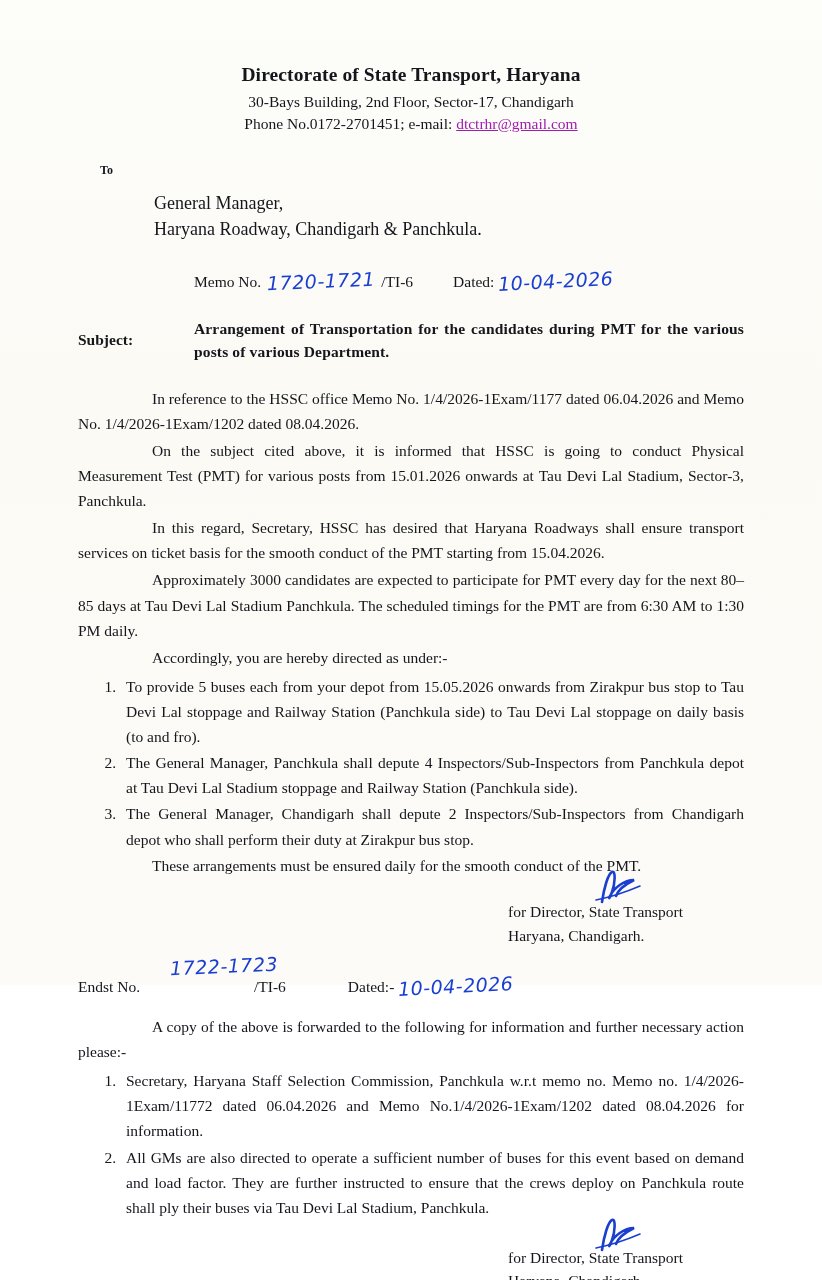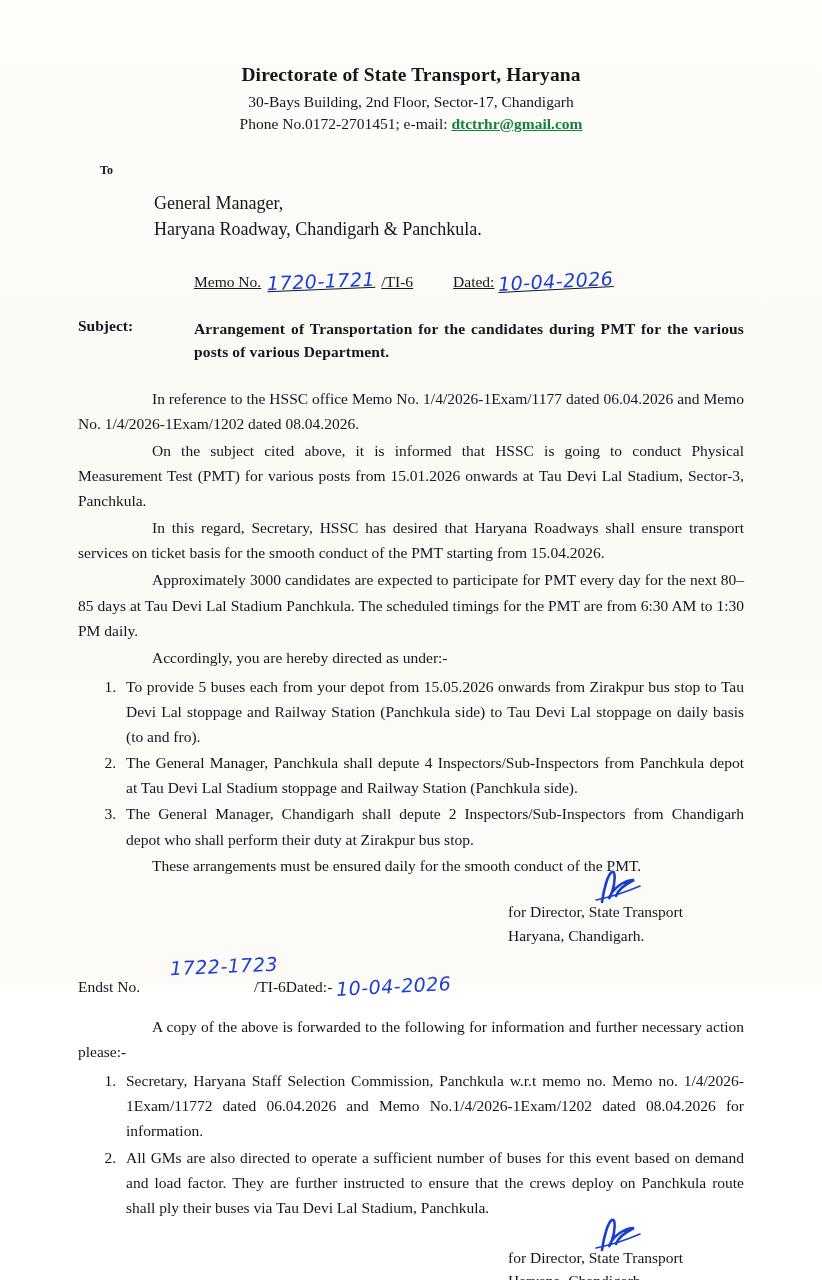--- a/index.html
+++ b/index.html
@@ -41,43 +41,41 @@
     letter-spacing: 0.1px;
     margin: 0 0 5px 0;
   }
   .org-line {
     font-size: 15.5px;
     line-height: 1.42;
     margin: 0;
   }
   .email-link {
     text-decoration: underline;
-    color: #15803d;
-    font-weight: bold;
+    color: #a21caf;
   }
 
   
   .to-block { margin-top: 28px; }
   .to-label { font-size: 12px; margin-left: 22px; font-weight: bold; }
   .addressee {
     margin-top: 12px;
     margin-left: 76px;
     font-size: 18px;
     line-height: 1.45;
   }
 
   
   .memo-row {
     margin-top: 30px;
     margin-left: 116px;
     display: flex;
     align-items: flex-end;
     gap: 0;
     font-size: 15.5px;
-    text-decoration: underline;
   }
   .memo-label { white-space: nowrap; }
   .hw {
     font-family: "DejaVu Sans", sans-serif;
     color: #1a3fd0;
     font-size: 19px;
     font-style: italic;
     letter-spacing: 0.5px;
     transform: rotate(-2.5deg);
     display: inline-block;
@@ -97,20 +95,21 @@
     padding: 0 4px;
     line-height: 1;
   }
 
   
   .subject-row {
     margin-top: 26px;
     display: flex;
     font-size: 15.5px;
     font-weight: bold;
+    align-items: center;
   }
   .subject-label { width: 116px; flex: 0 0 116px; }
   .subject-text {
     flex: 1;
     text-align: justify;
     line-height: 1.5;
     letter-spacing: 0.15px;
   }
 
   
@@ -165,21 +164,21 @@
     font-size: 15.5px;
     position: relative;
   }
   .endst-label { width: 92px; flex: 0 0 92px; }
   .endst-hw {
     position: absolute;
     left: 86px;
     top: -20px;
   }
   .endst-suffix { margin-left: 84px; }
-  .endst-dated { }
+  .endst-dated { margin-left: 62px; }
 
   .copy-block { margin-top: 18px; font-size: 15.5px; }
 
   .sign-block2 {
     margin-top: 26px;
     margin-left: 430px;
     font-size: 15.5px;
     line-height: 1.5;
     position: relative;
   }

